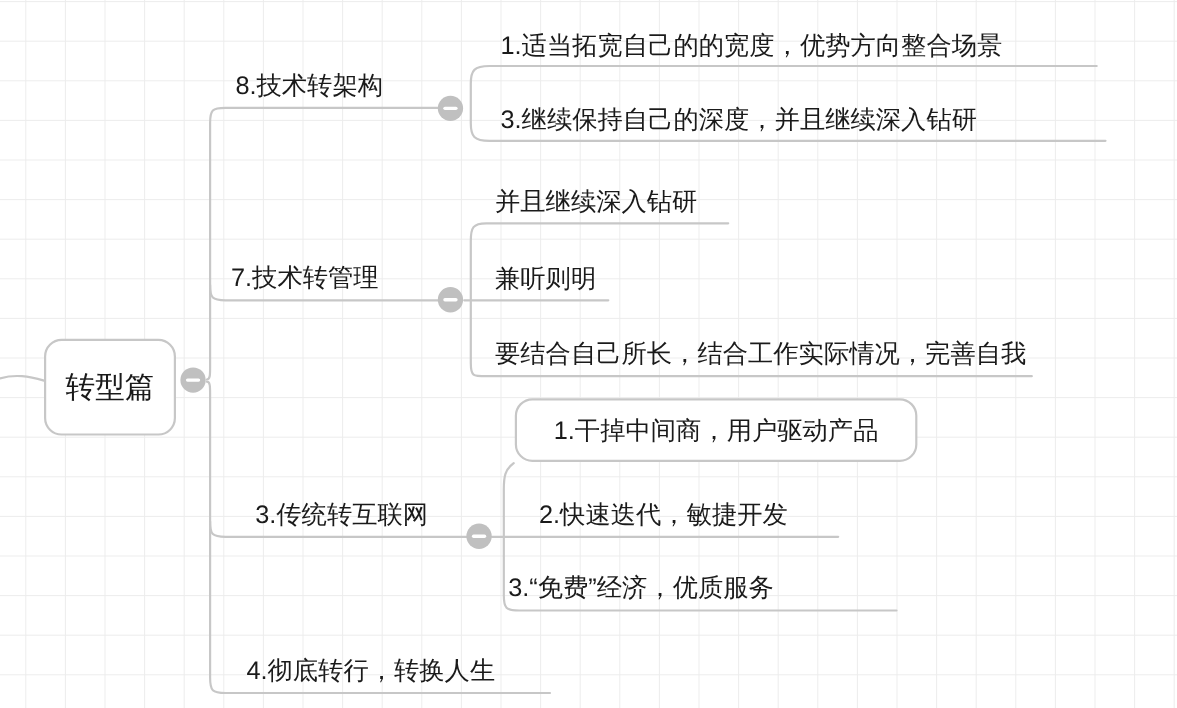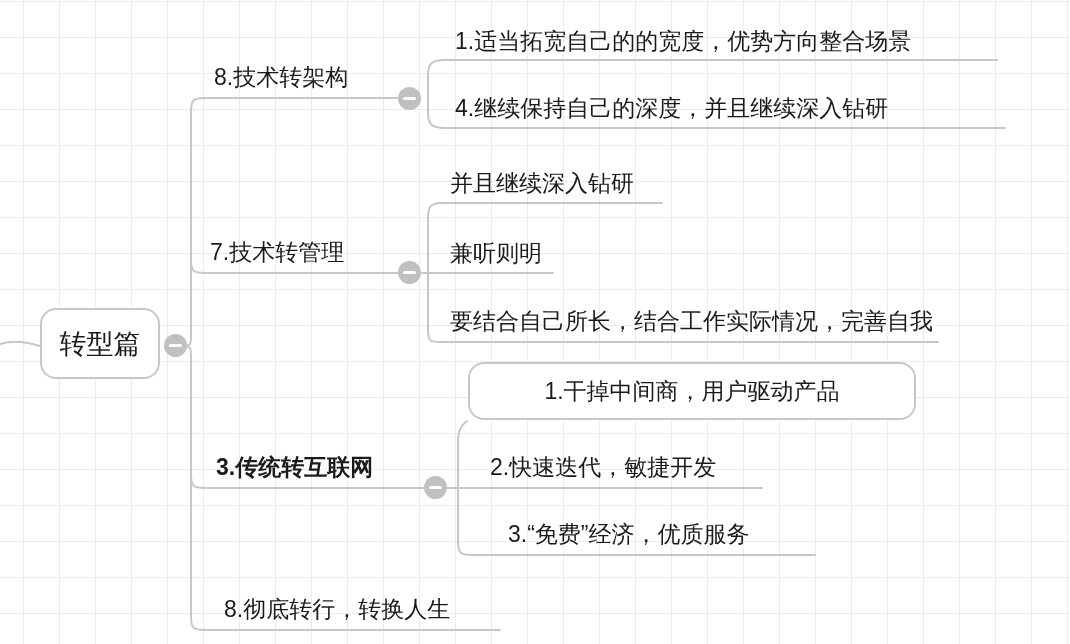--- a/index.html
+++ b/index.html
@@ -45,26 +45,26 @@
     border-radius: 16px;
     display: flex;
     align-items: center;
     justify-content: center;
     color: #1a1a1a;
     white-space: nowrap;
     box-sizing: border-box;
   }
   .root-box {
     left: 40px; top: 308px;
-    width: 120px; height: 71px;
+    width: 120px; height: 88px;
     font-size: 27px;
   }
   .child-box {
     left: 468px; top: 362px;
-    width: 448px; height: 58px;
+    width: 366px; height: 58px;
     font-size: 23px;
   }
   .collapse-btn {
     position: absolute;
     width: 23px; height: 23px;
     border-radius: 50%;
     background: #c0c0c0;
     display: flex;
     align-items: center;
     justify-content: center;
@@ -107,35 +107,35 @@
   </div>
   <div class="collapse-btn" style="left:164px; top:334px;">
     <span class="bar"></span>
   </div>
 
   <div class="topic-label" style="left:214px; top:62px;">8.技术转架构</div>
   <div class="collapse-btn" style="left:398px; top:87px;">
     <span class="bar"></span>
   </div>
   <div class="topic-label" style="left:455px; top:26px;">1.适当拓宽自己的的宽度，优势方向整合场景</div>
-  <div class="topic-label" style="left:455px; top:93px;">4.继续保持自己的深度，并且继续深入钻研</div>
+  <div class="topic-label" style="left:455px; top:93px;">3.继续保持自己的深度，并且继续深入钻研</div>
 
   <div class="topic-label" style="left:210px; top:237px;">7.技术转管理</div>
   <div class="collapse-btn" style="left:398px; top:261px;">
     <span class="bar"></span>
   </div>
   <div class="topic-label" style="left:450px; top:168px;">并且继续深入钻研</div>
   <div class="topic-label" style="left:450px; top:306px;">要结合自己所长，结合工作实际情况，完善自我</div>
   <div class="topic-label" style="left:450px; top:238px;">兼听则明</div>
 
-  <div class="topic-label" style="left:216px; top:452px;font-weight:bold;">3.传统转互联网</div>
+  <div class="topic-label" style="left:232px; top:452px;">3.传统转互联网</div>
   <div class="collapse-btn" style="left:424px; top:476px;">
     <span class="bar"></span>
   </div>
   <div class="topic-box child-box">
     <span>1.干掉中间商，用户驱动产品</span>
   </div>
   <div class="topic-label" style="left:490px; top:452px;text-align:right;">2.快速迭代，敏捷开发</div>
-  <div class="topic-label" style="left:508px; top:519px;text-align:center;">3.“免费”经济，优质服务</div>
+  <div class="topic-label" style="left:462px; top:519px;text-align:center;">3.“免费”经济，优质服务</div>
 
-  <div class="topic-label" style="left:224px; top:594px;">8.彻底转行，转换人生</div>
+  <div class="topic-label" style="left:224px; top:594px;">4.彻底转行，转换人生</div>
 
 </div>
 
 </body></html>

